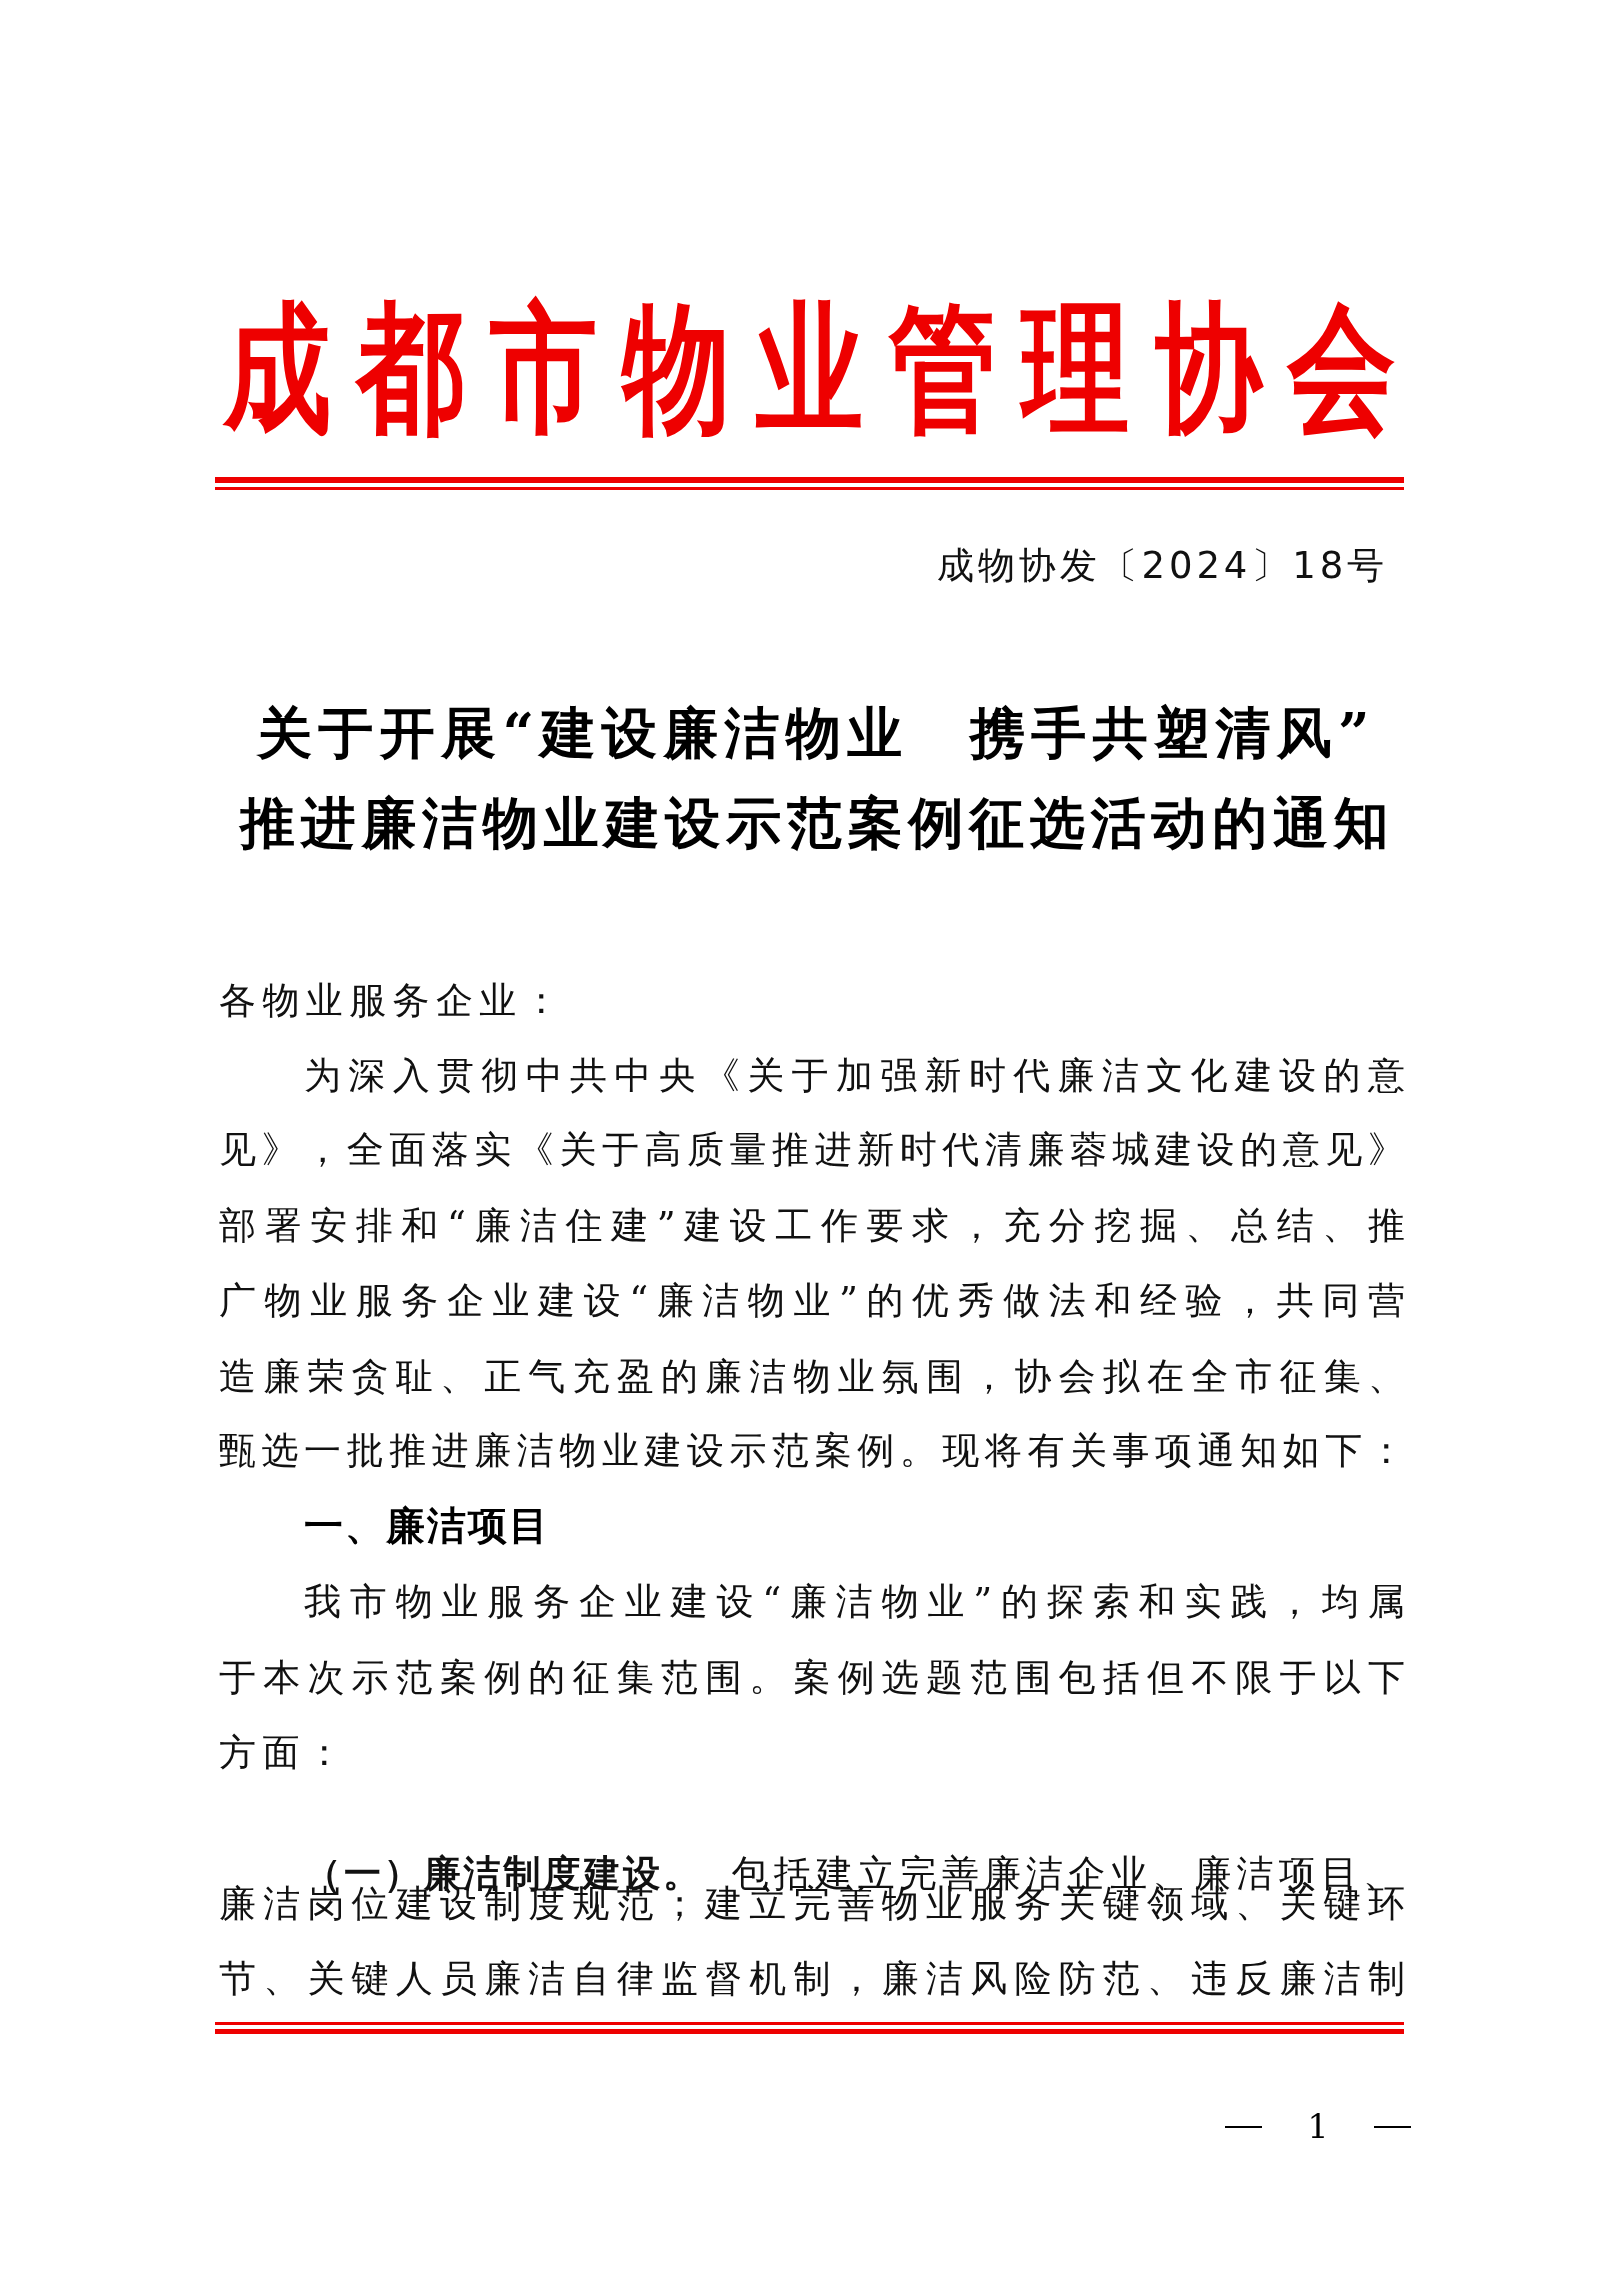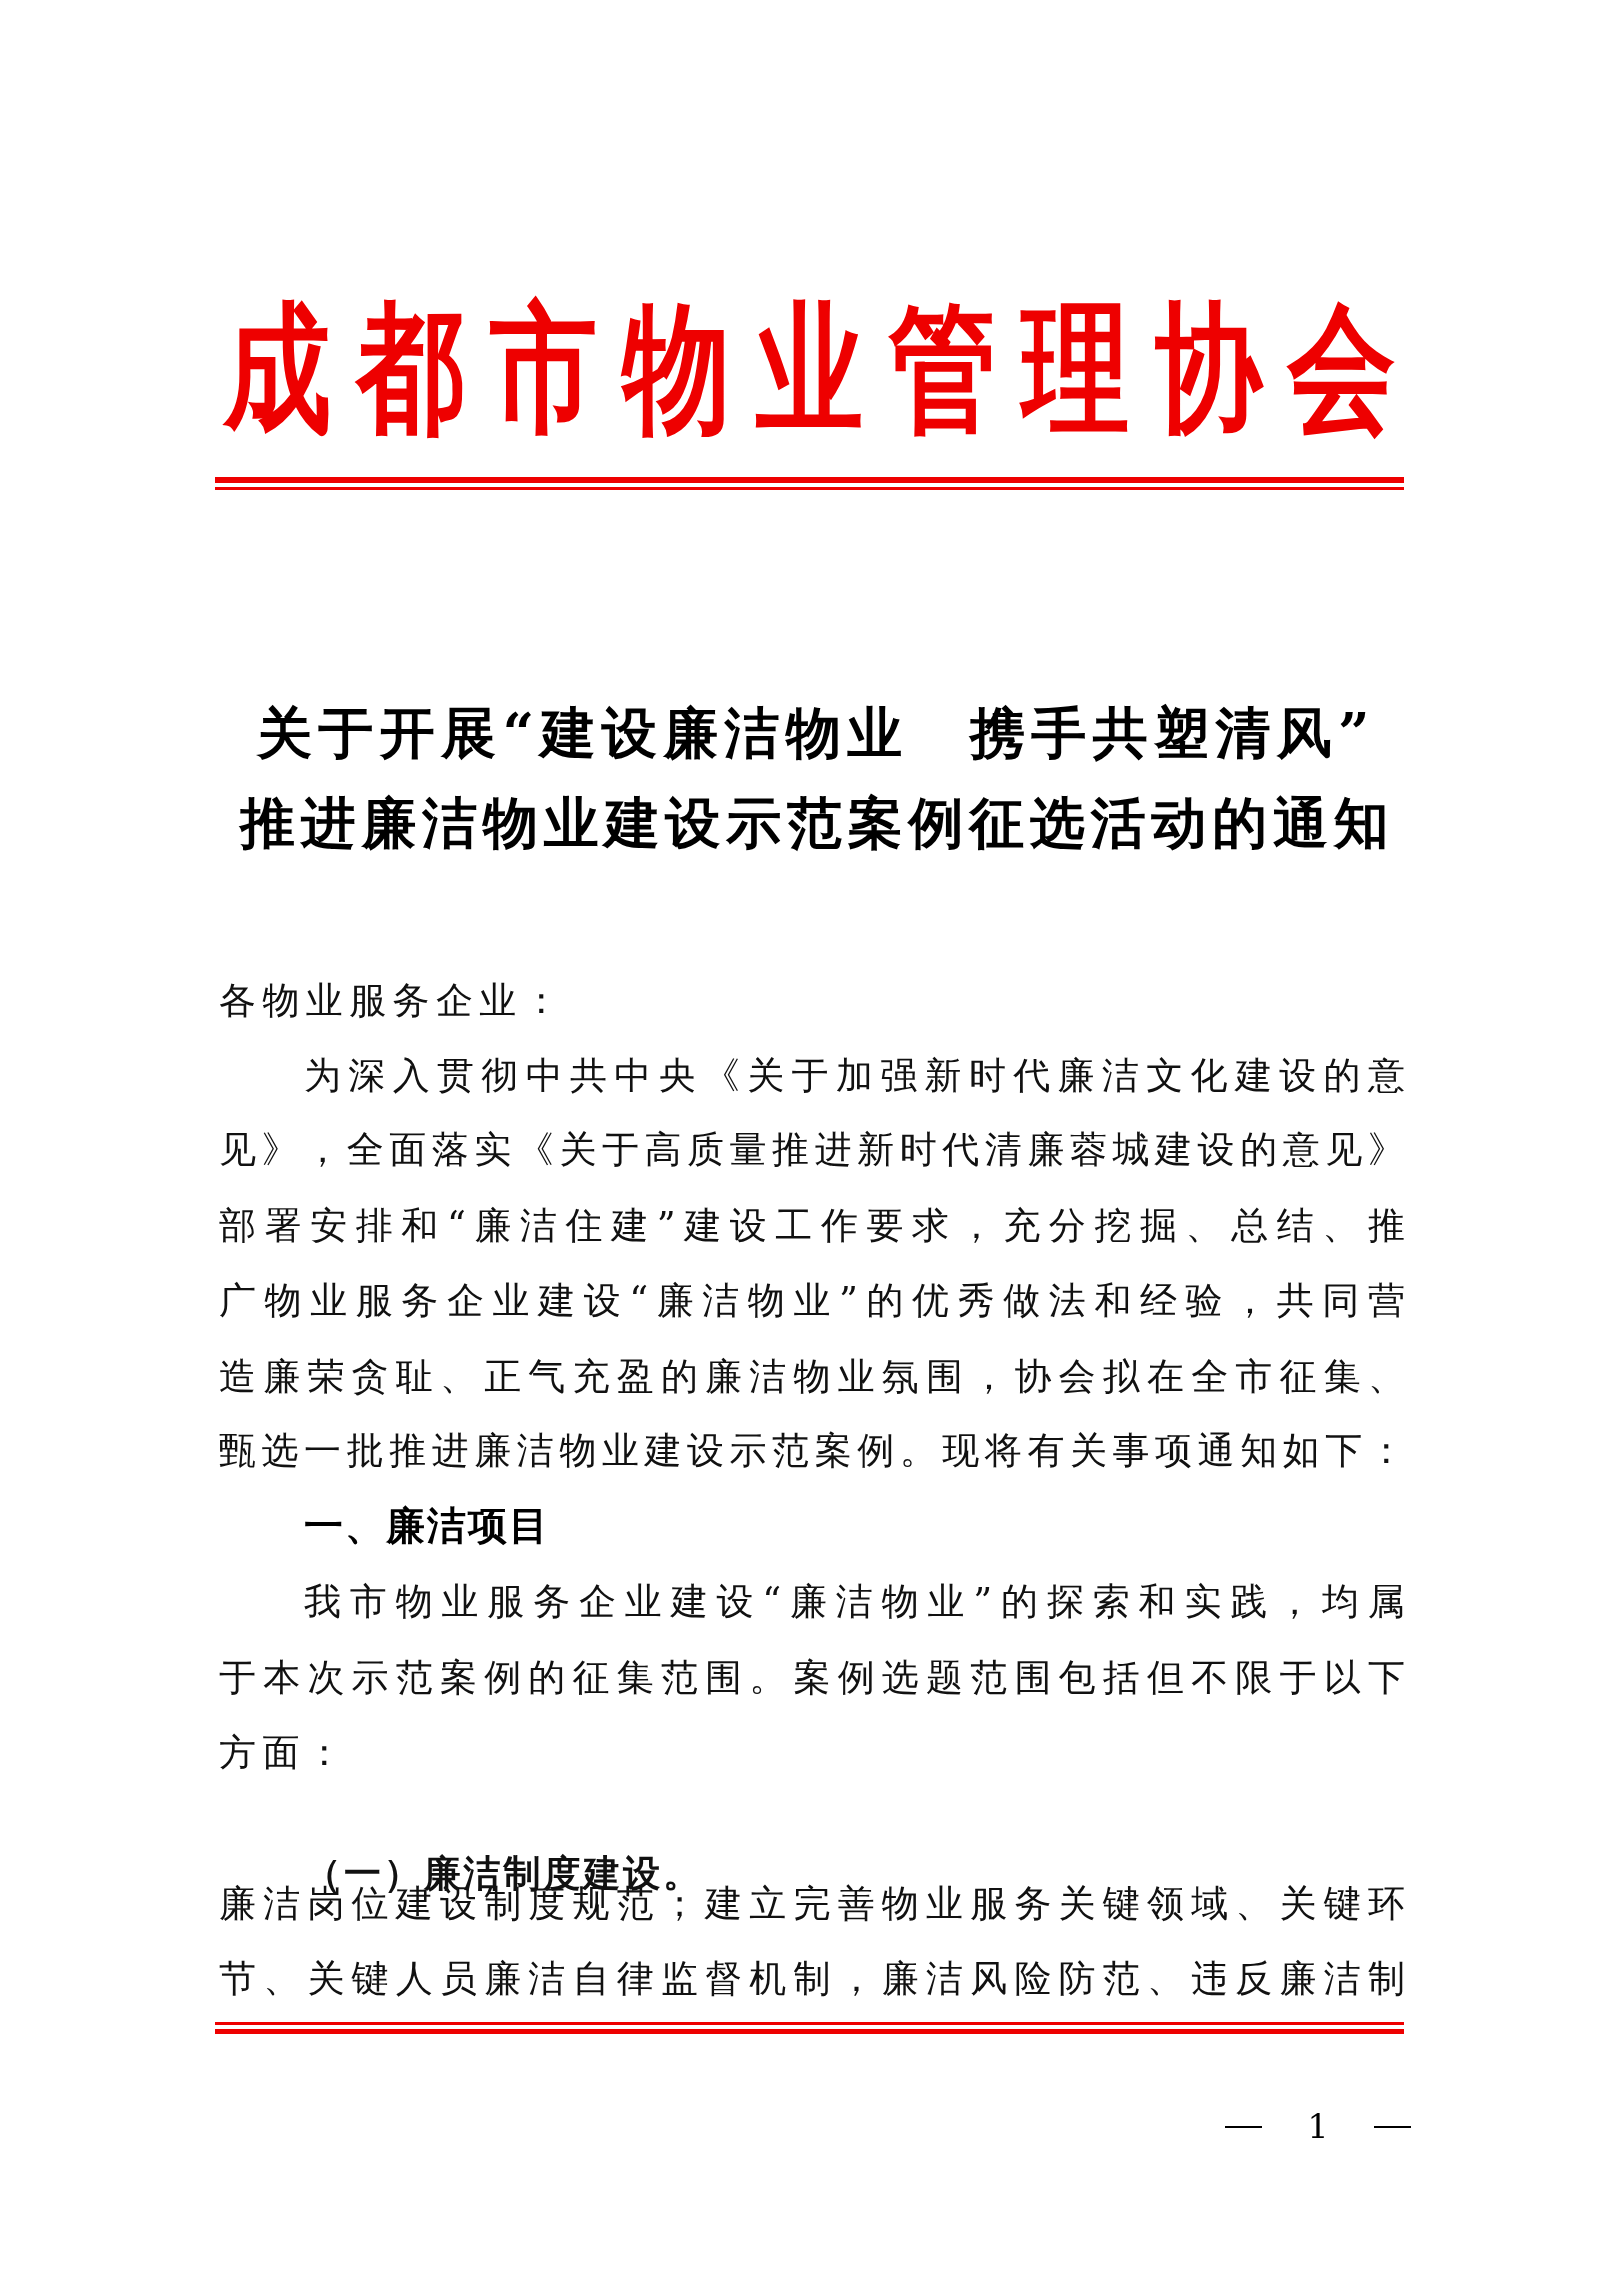--- a/index.html
+++ b/index.html
@@ -71,20 +71,21 @@
       <span>业</span>
       <span>管</span>
       <span>理</span>
       <span>协</span>
       <span>会</span>
     </div>
 
   <div class="rule top-thick"></div>
   <div class="rule top-thin"></div>
 
+  <div class="docno">成物协发〔2024〕18号</div>
 
   <div class="title-line l1">
       <span>关</span>
       <span>于</span>
       <span>开</span>
       <span>展</span>
       <span>“</span>
       <span>建</span>
       <span>设</span>
       <span>廉</span>
@@ -367,20 +368,21 @@
       <span>下</span>
     </div>
   <div class="body-line short" style="top:1728px">
       <span>方</span>
       <span>面</span>
       <span>：</span>
     </div>
 
   <div class="body-line indent" style="top:1849px">
     <span class="kai" style="letter-spacing:2.9px">（一）廉洁制度建设。</span>
+    <span style="letter-spacing:5.1px">包括建立完善廉洁企业、廉洁项目、</span>
   </div>
   <div class="body-line" style="top:1879px">
       <span>廉</span>
       <span>洁</span>
       <span>岗</span>
       <span>位</span>
       <span>建</span>
       <span>设</span>
       <span>制</span>
       <span>度</span>

